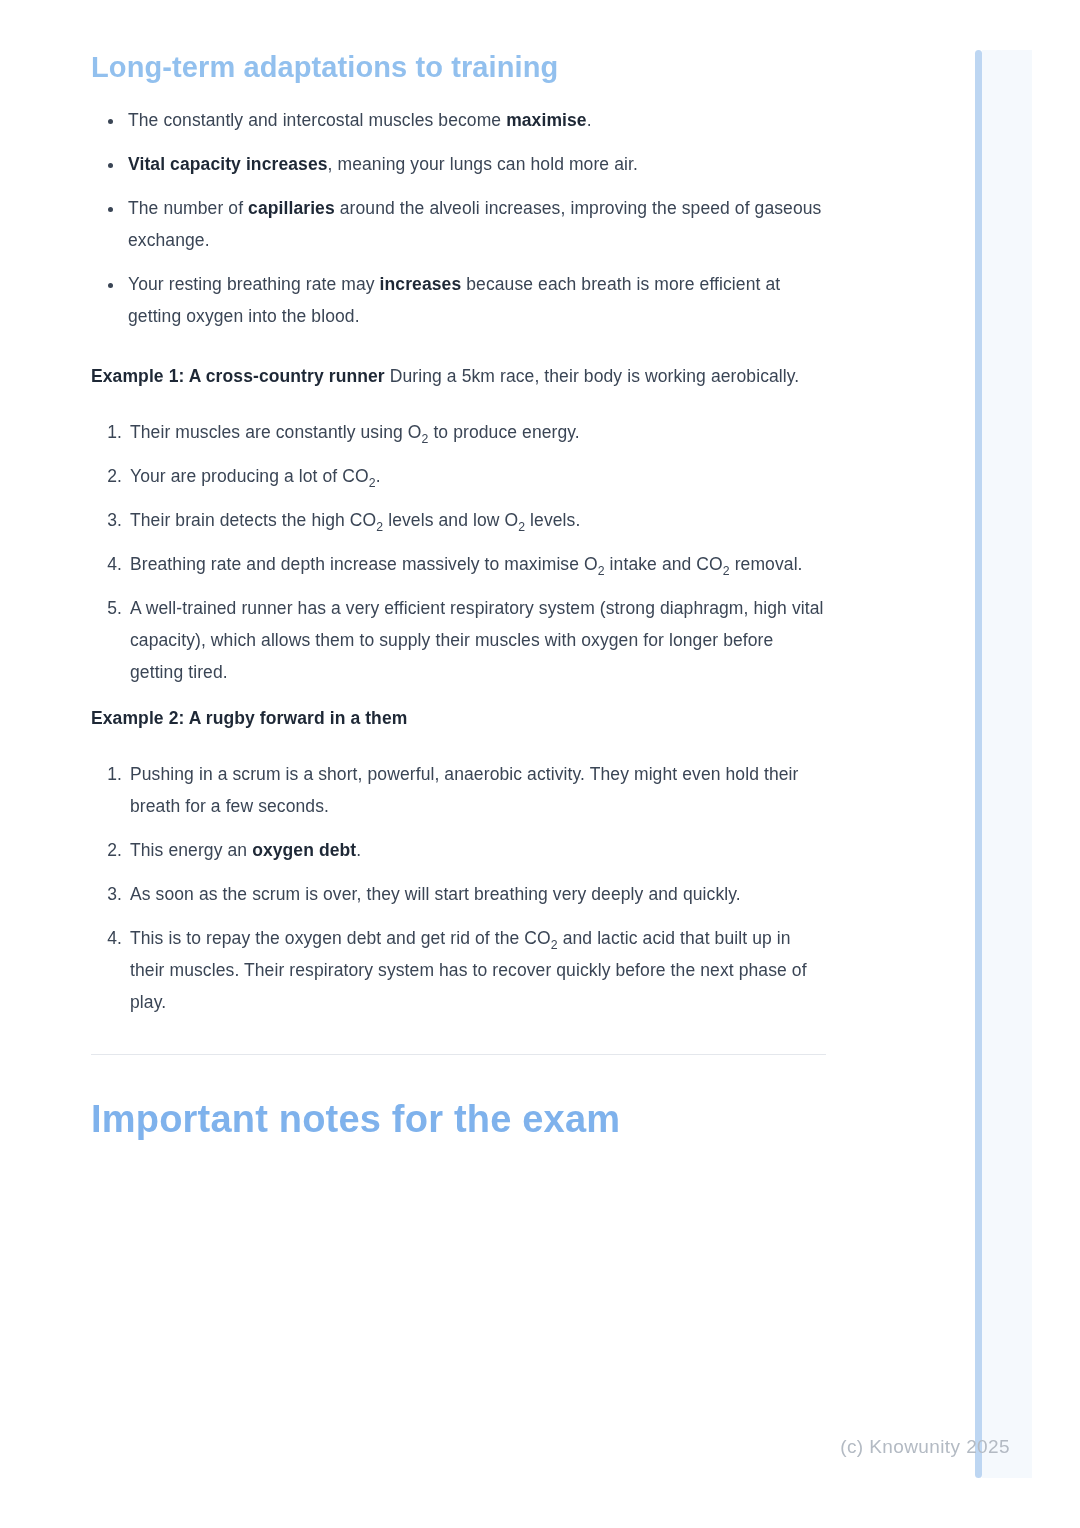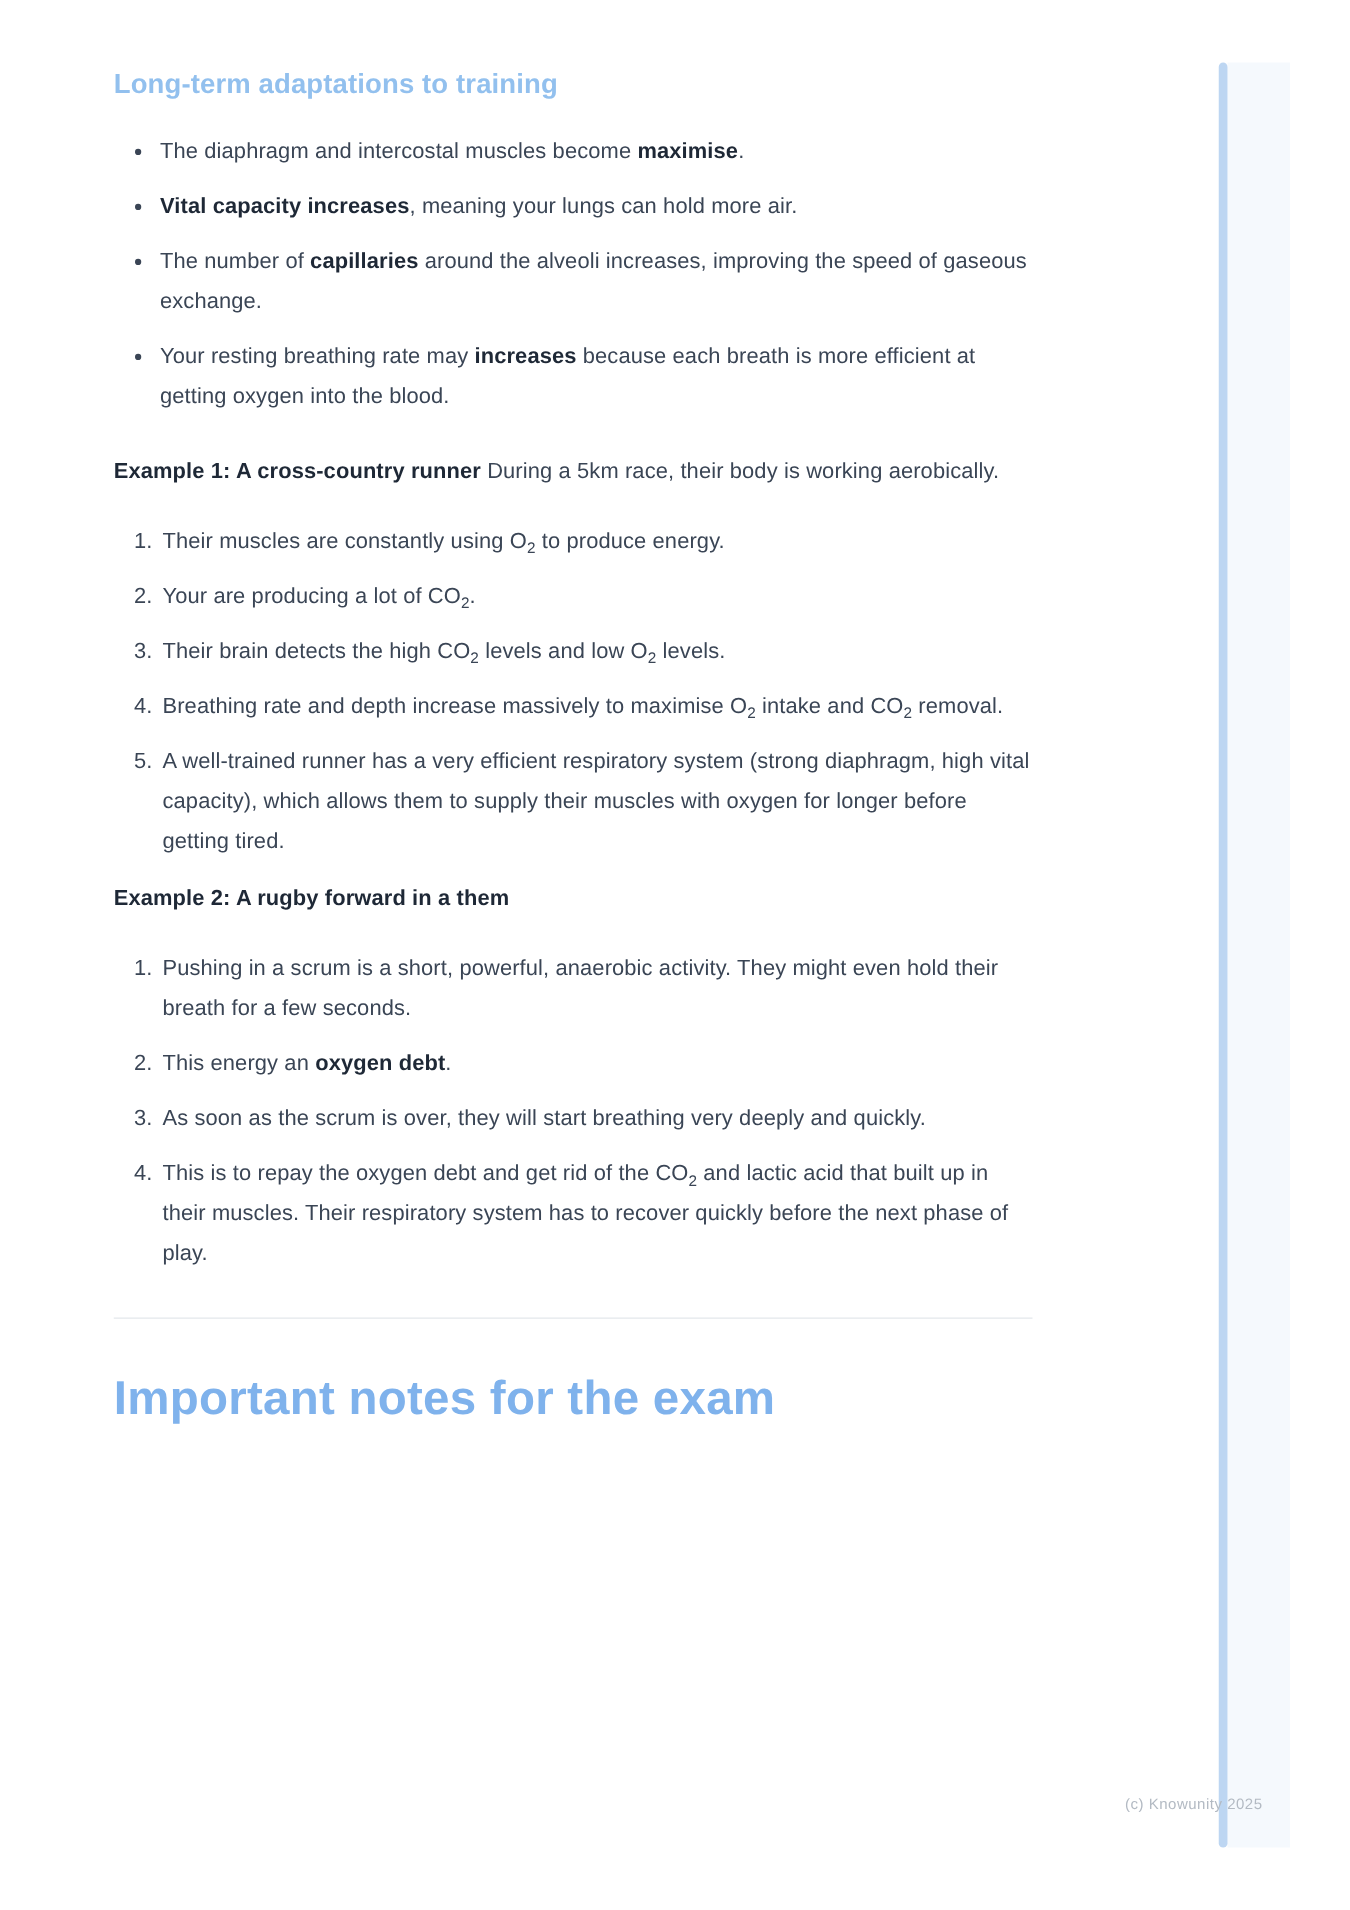--- a/index.html
+++ b/index.html
@@ -13,21 +13,21 @@
   }
   .content {
     position: absolute;
     left: 91px; top: 52px;
     width: 735px;
     font-size: 17.5px;
     line-height: 32px;
     letter-spacing: 0.1px;
   }
   h3.section-heading {
-    font-size: 22px;
+    font-size: 29px;
     font-weight: 600;
     color: #92c0ee;
     margin: 0 0 22px 0;
     line-height: 30px;
   }
   h2.big-heading {
     font-size: 38px;
     font-weight: 700;
     color: #7fb2ec;
     margin: 46px 0 26px 0;
@@ -43,21 +43,21 @@
   strong { color: #1e2836; font-weight: 700; }
   sub { font-size: 0.7em; line-height: 0; }
   hr.divider {
     border: none;
     border-top: 1px solid #e4e7ec;
     margin: 36px 0 0 0;
   }
   .copyright {
     position: absolute;
     top: 1436px; right: 70px;
-    font-size: 12px;
+    font-size: 19px;
     color: #b3bac3;
     letter-spacing: 0.4px;
     z-index: 3;
   }
   .side-panel {
     position: absolute;
     left: 982px; top: 50px;
     width: 50px; height: 1428px;
     background: #f5f9fd;
     z-index: 1;
@@ -75,21 +75,21 @@
 <body>
 
 <div class="page">
 
   <main class="content">
 
     <h3 class="section-heading">Long-term adaptations to training</h3>
 
 
     <ul class="b-list">
-        <li><span>The diaphragm and intercostal muscles become </span><strong>maximise</strong><span>.</span></li>
+        <li><span>The constantly and intercostal muscles become </span><strong>maximise</strong><span>.</span></li>
         <li><strong>Vital capacity increases</strong><span>, meaning your lungs can hold more air.</span></li>
         <li><span>The number of </span><strong>capillaries</strong><span> around the alveoli increases, improving the speed of gaseous exchange.</span></li>
         <li><span>Your resting breathing rate may </span><strong>increases</strong><span> because each breath is more efficient at getting oxygen into the blood.</span></li>
       </ul>
 
     <p class="justified"><strong>Example 1: A cross-country runner</strong><span> During a 5km race, their body is working aerobically.</span></p>
 
     <ol class="n-list">
         <li><span>Their muscles are constantly using O</span><sub>2</sub><span> to produce energy.</span></li>
         <li><span>Your are producing a lot of CO</span><sub>2</sub><span>.</span></li>

